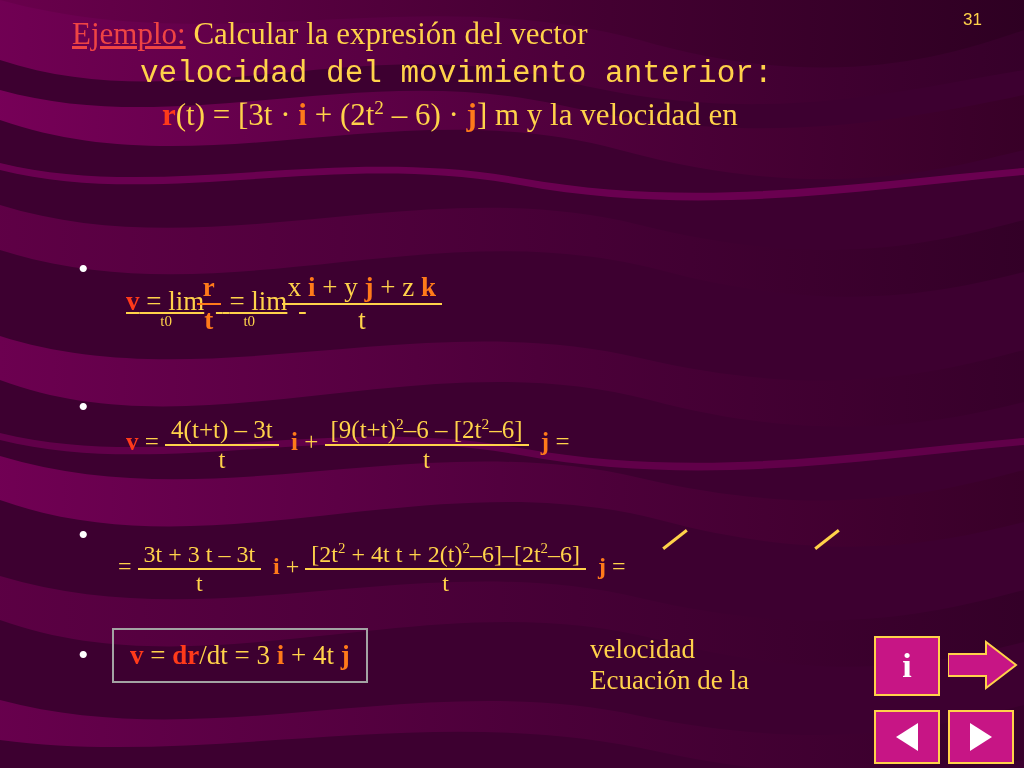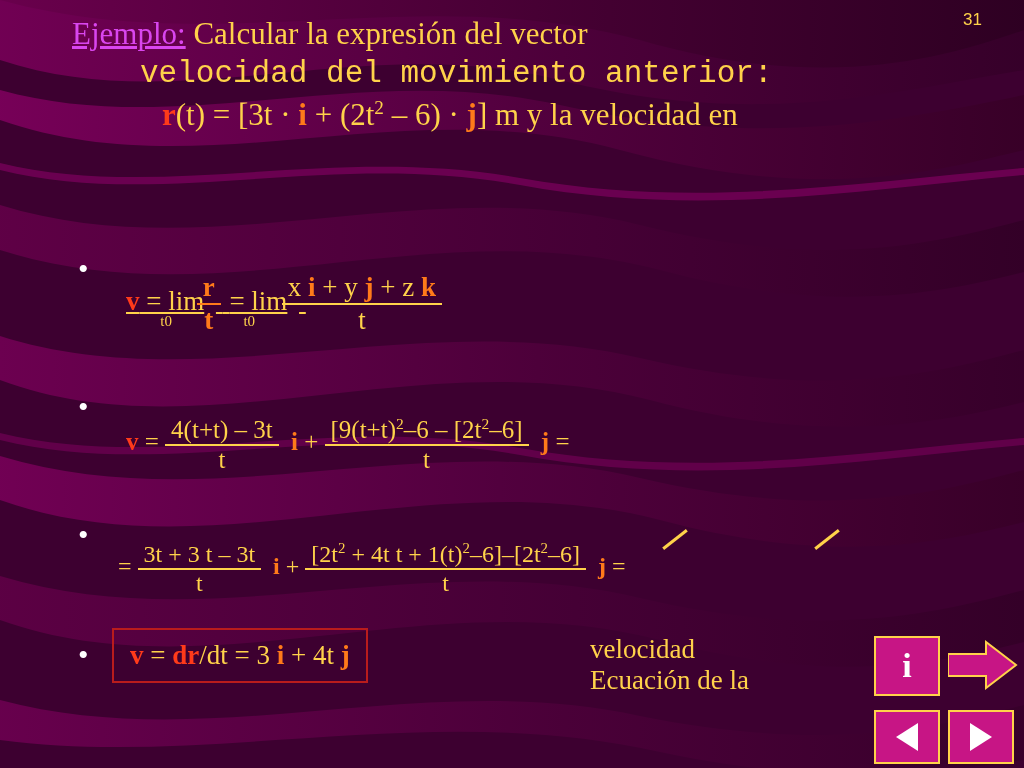--- a/index.html
+++ b/index.html
@@ -28,21 +28,21 @@
   
   .title-block {
     position: absolute;
     left: 72px;
     top: 14px;
     width: 880px;
     font-size: 31px;
     line-height: 1.30;
   }
   .u { text-decoration: underline; }
-  .org { color: #d946ef; }
+  .org { color: #ef4444; }
   .yel { color: #ffd24a; }
   .sup { font-size: 0.62em; vertical-align: super; }
 
   .page-num {
     position: absolute;
     right: 42px;
     top: 10px;
     font-size: 17px;
     color: #ffd24a;
     font-family: "Liberation Sans", sans-serif;
@@ -70,21 +70,21 @@
     font-size: 27px;
     white-space: nowrap;
     color: #ffd24a;
   }
   .small { font-size: 15px; }
   .vsym { color: #ff3a1a; font-weight: bold; }
   .ijk { color: #ff7a1a; font-weight: bold; }
 
   .boxed {
     position: absolute;
-    border: 2px solid #b91c1c;
+    border: 2px solid #a3a3a3;
     padding: 10px 16px 10px 16px;
     font-size: 27px;
     color: #ffd24a;
   }
   .note {
     position: absolute;
     font-size: 27px;
     color: #ffd24a;
     line-height: 1.15;
   }
@@ -227,21 +227,21 @@
 
   <div class="bullet" style="left:78px; top:520px;">•</div>
   <div class="eq" style="left:118px; top:540px; font-size:24px;">
     <span>= </span>
     <span class="frac">
       <span class="num">3t + 3 t – 3t</span>
       <span class="den">t</span>
     </span>
     <span class="ijk" style="margin-left:6px;">i</span><span> + </span>
     <span class="frac">
-      <span class="num"><span>[2t</span><span class="sup">2</span><span> + 4t t + 1(t)</span><span class="sup">2</span><span>–6]–[2t</span><span class="sup">2</span><span>–6]</span></span>
+      <span class="num"><span>[2t</span><span class="sup">2</span><span> + 4t t + 2(t)</span><span class="sup">2</span><span>–6]–[2t</span><span class="sup">2</span><span>–6]</span></span>
       <span class="den">t</span>
     </span>
     <span class="ijk" style="margin-left:6px;">j</span><span> =</span>
   </div>
   <div class="strike" style="left:660px; top:538px;"></div>
   <div class="strike" style="left:812px; top:538px;"></div>
 
   <div class="bullet" style="left:78px; top:640px;">•</div>
   <div class="boxed" style="left:112px; top:628px;">
     <span class="vsym">v</span><span> = </span><span class="vsym">dr</span><span>/dt = 3 </span><span class="ijk">i</span><span> +  4t </span><span class="ijk">j</span>

